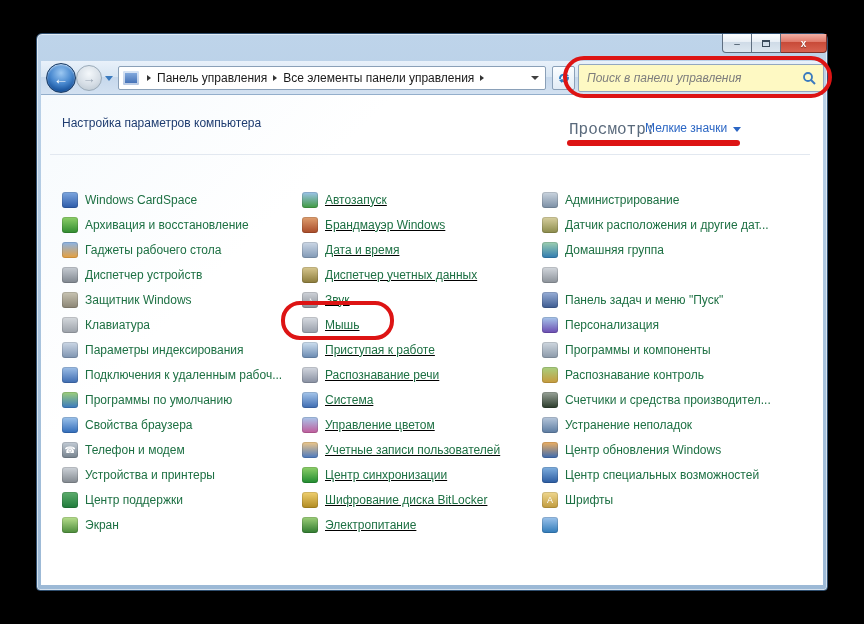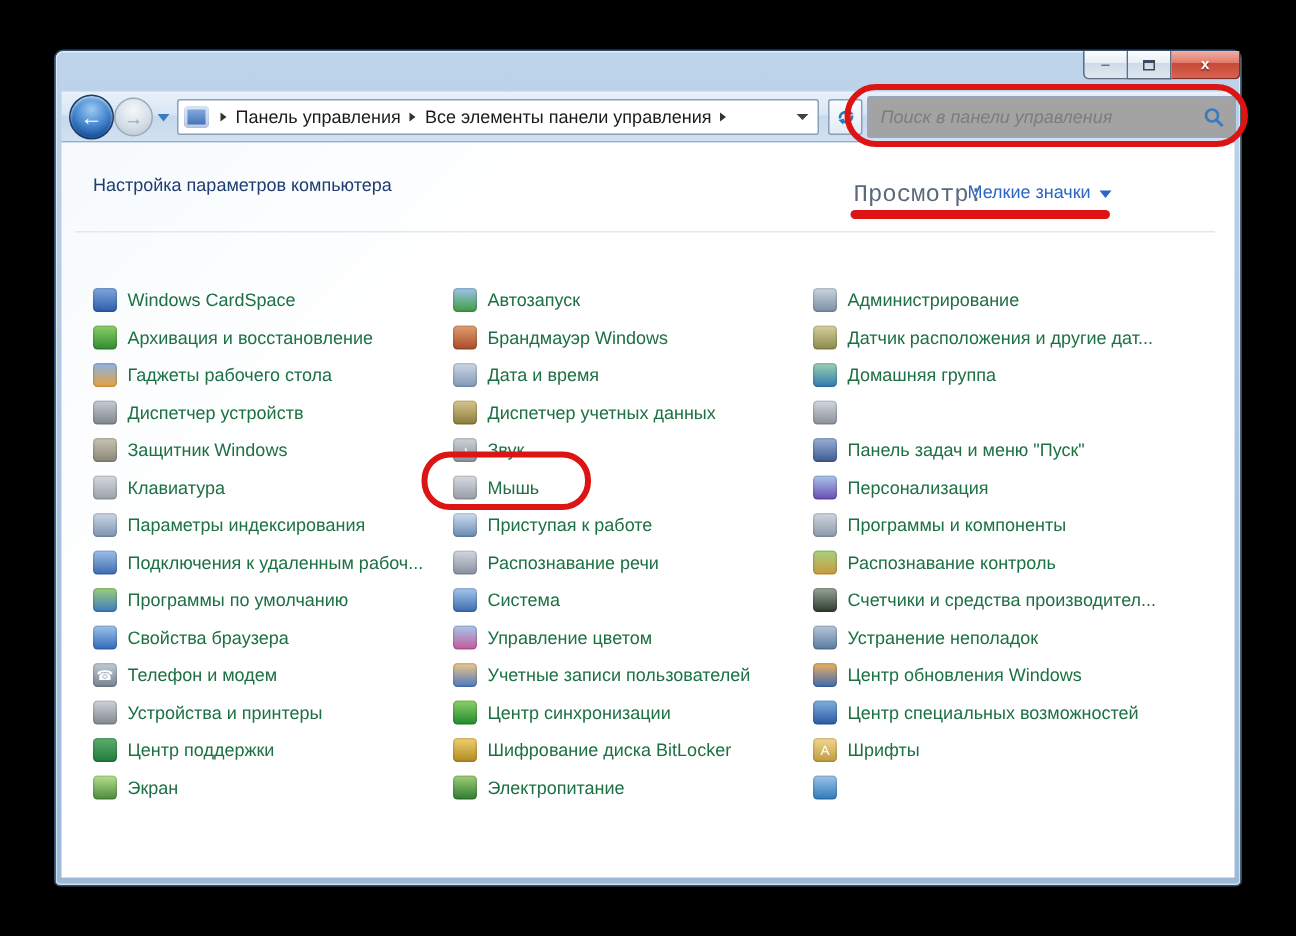--- a/index.html
+++ b/index.html
@@ -50,38 +50,38 @@
   .sep { width:0; height:0; border-left:4px solid #333;
          border-top:3.5px solid transparent; border-bottom:3.5px solid transparent;
          margin:0 4px; }
   .addr-caret { margin-left:auto; width:0; height:0;
          border-left:4px solid transparent; border-right:4px solid transparent;
          border-top:4px solid #404040; }
   .refresh-btn { position:absolute; left:552px; top:66px; width:23px; height:24px;
          background:linear-gradient(#fbfdff,#e2ecf6); border:1px solid #8aa0b8;
          border-radius:2px; display:flex; align-items:center; justify-content:center; }
   .searchbox { position:absolute; left:578px; top:64px; width:246px; height:28px;
-         background:#a3a3a3; border:1px solid #93a8c0; border-radius:2px;
+         background:#fef9c3; border:1px solid #93a8c0; border-radius:2px;
          display:flex; align-items:center; padding:0 6px 0 8px; }
   .searchbox input { flex:1; border:none; outline:none; font-size:12px;
          font-family:"Liberation Sans", sans-serif; color:#333; background:transparent; }
   .searchbox input::placeholder { color:#7d7d7d; font-style:italic; }
 
   
   .content { position:absolute; left:41px; top:95px; width:782px; height:490px;
          background:linear-gradient(135deg,#f6fafd 0%,#ffffff 28%); }
   .page-title { position:absolute; left:62px; top:116px; font-size:12px; color:#1e3c70; }
   .view-label { position:absolute; left:569px; top:121px; font-size:16px; color:#5a6a7c;font-family:Liberation Mono, monospace; }
   .view-link { position:absolute; left:645px; top:121px; font-size:12px; color:#2b66c4;
          display:flex; align-items:center; gap:6px; cursor:pointer; }
   .caret.view-dd { border-top:5px solid #2b66c4; margin-top:2px; }
   .divider { position:absolute; left:50px; top:154px; width:760px; height:1px;
          background:#e2e8f0; }
   .col { position:absolute; top:187px; width:238px; }
-  .col.c1 { left:62px; } .col.c2 { left:302px; } .col.c3 { left:542px; }
+  .col.c1 { left:62px; } .col.c2 { left:302px;text-decoration:underline; } .col.c3 { left:542px; }
   .item { height:25px; display:flex; align-items:center; gap:7px; cursor:pointer;
           white-space:nowrap; }
   .tile { width:16px; height:16px; border-radius:3px; flex:0 0 16px;
           display:flex; align-items:center; justify-content:center;
           font-size:9px; color:#fff; box-shadow:inset 0 0 0 1px rgba(0,0,0,.12); }
   .item .label { font-size:12px; color:#1d7043; }
 
   
   .anno { position:absolute; pointer-events:none; }
   .anno.rect { border:4px solid #dd1414; }

